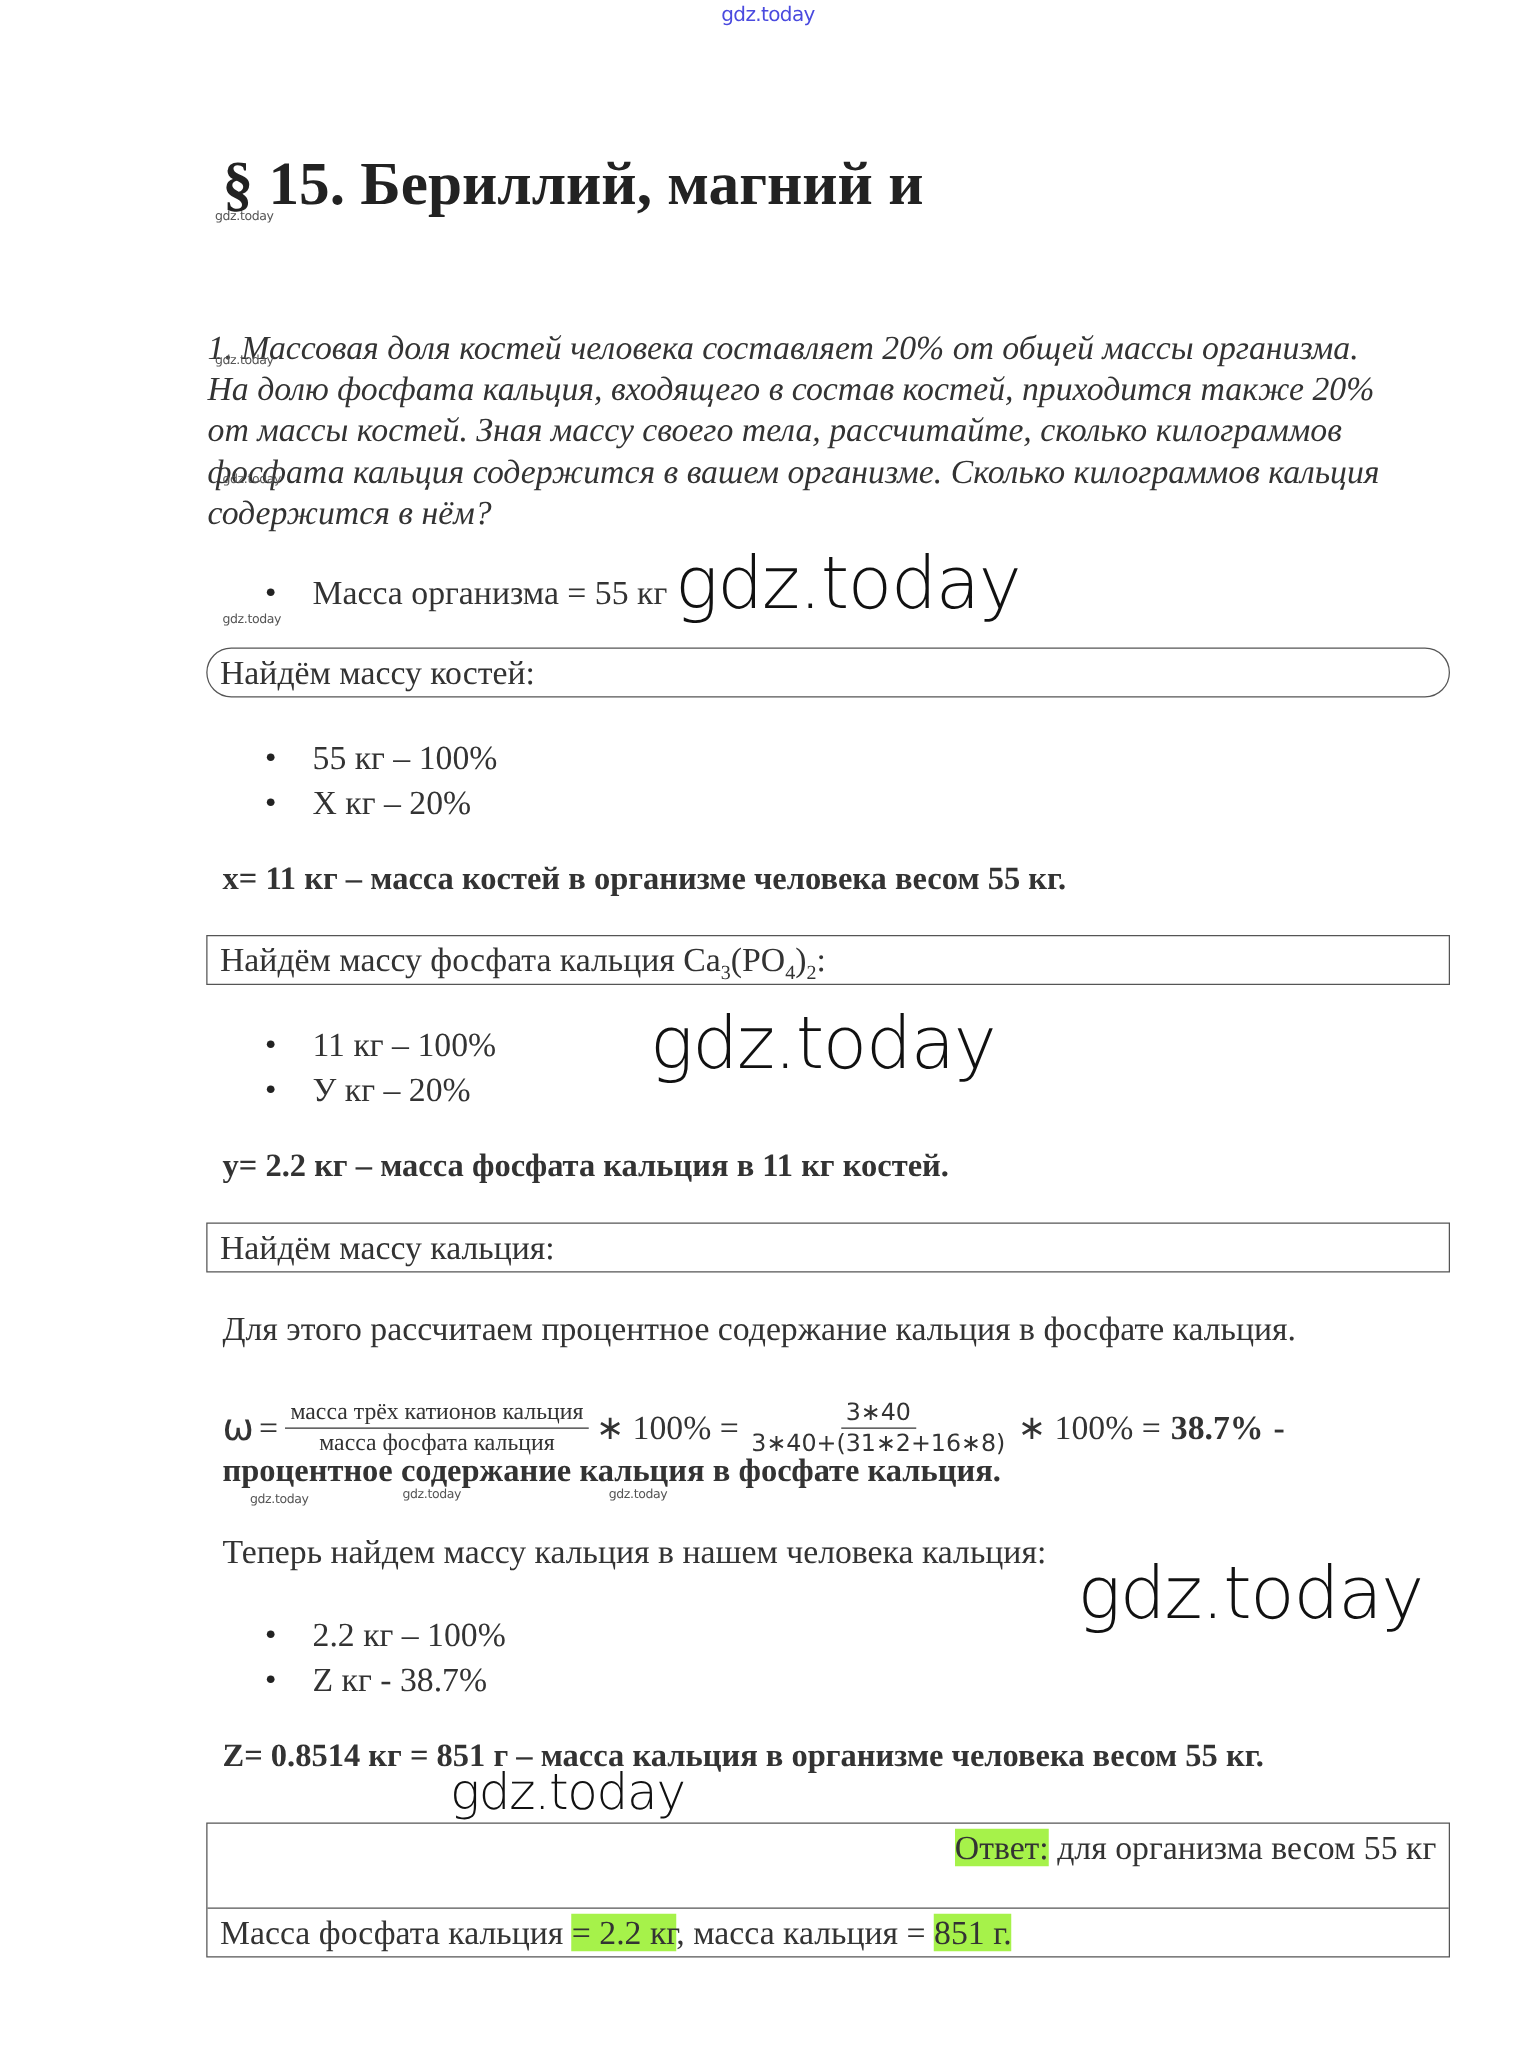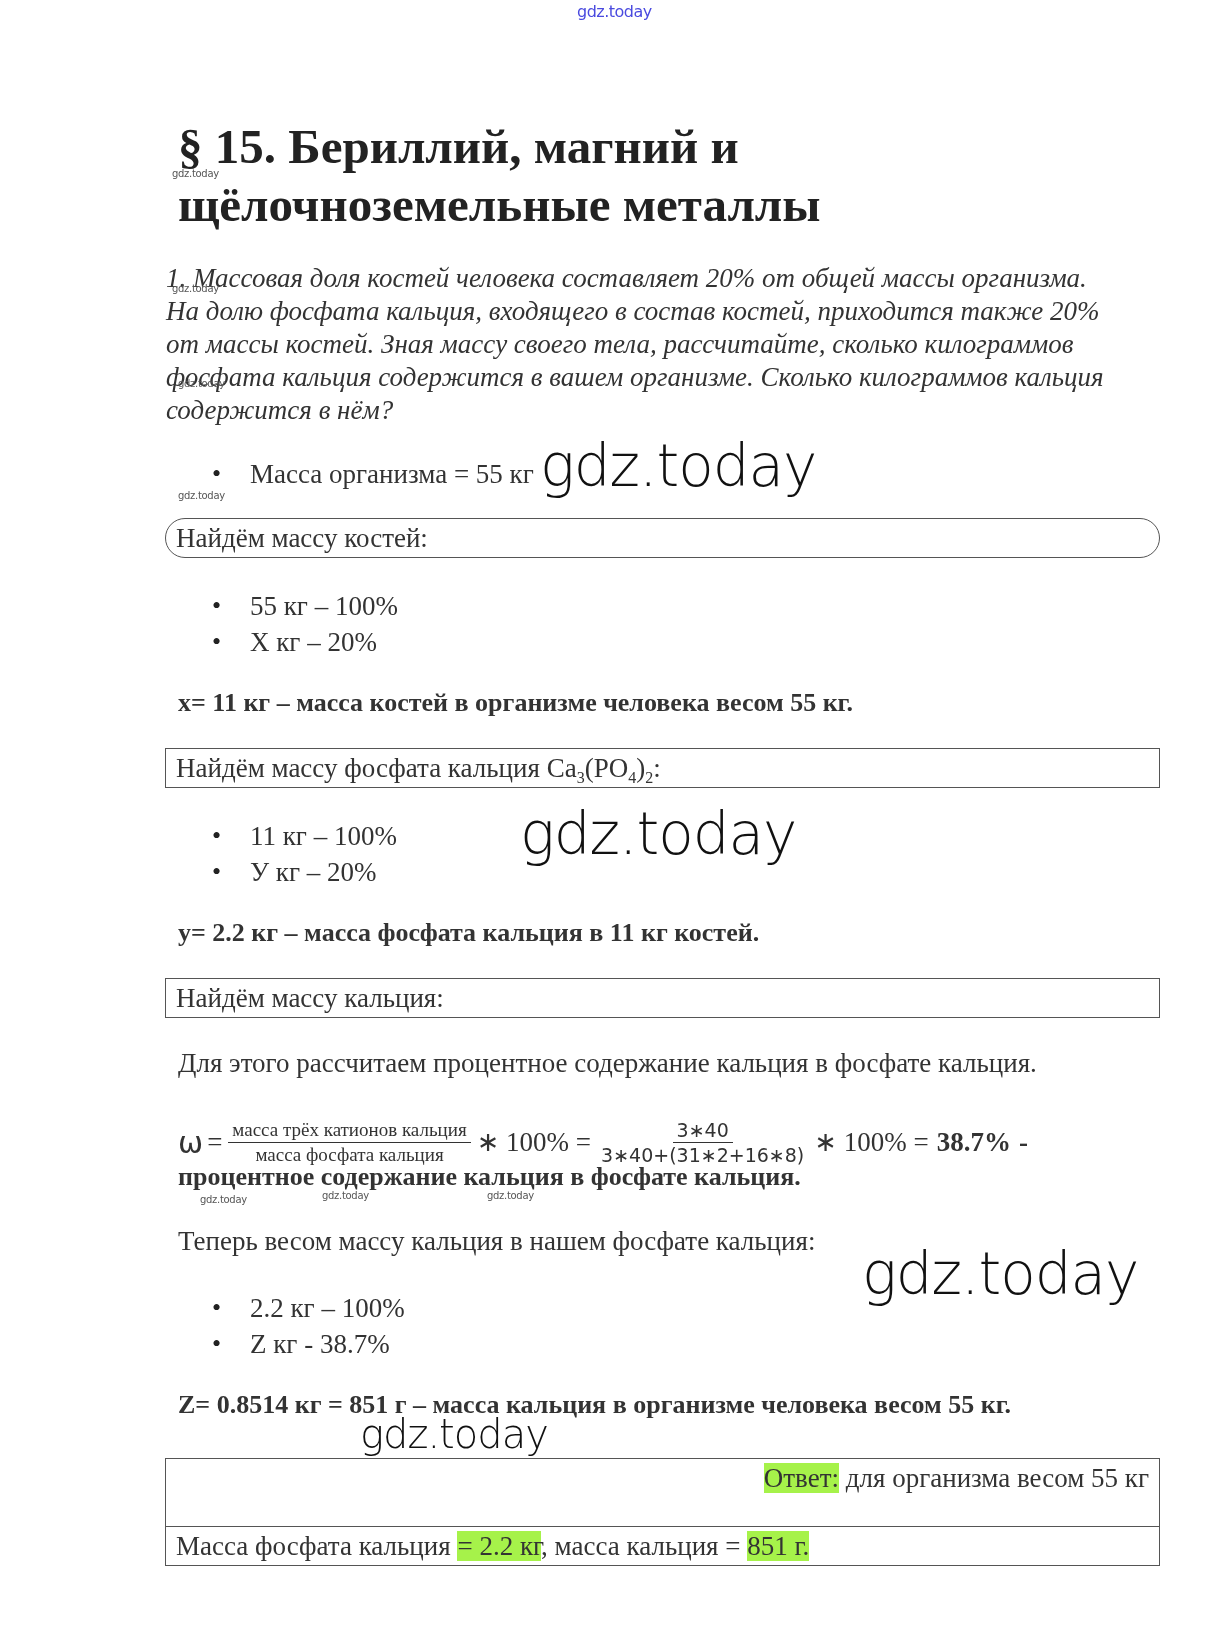--- a/index.html
+++ b/index.html
@@ -28,21 +28,20 @@
   .answer-row.r2 { height: 38px; line-height: 30px; }
   .hl { background: #a6f24a; }
 </style>
 </head>
 <body>
 
 <div class="abs top-wm">gdz.today</div>
 
 <div class="abs title">
   <div>§ 15. Бериллий, магний и</div>
-  <div>щёлочноземельные металлы</div>
 </div>
 <div class="abs small-wm" style="left:172px; top:168px;">gdz.today</div>
 
 <div class="abs task">1. Массовая доля костей человека составляет 20% от общей массы организма. На долю фосфата кальция, входящего в состав костей, приходится также 20% от массы костей. Зная массу своего тела, рассчитайте, сколько килограммов фосфата кальция содержится в вашем организме. Сколько килограммов кальция содержится в нём?</div>
 <div class="abs small-wm" style="left:172px; top:283px;">gdz.today</div>
 <div class="abs small-wm" style="left:178px; top:378px;">gdz.today</div>
 
 <ul class="abs bullet-list" style="left:178px; top:456px; width:600px;">
   <li>Масса организма = 55 кг</li>
 </ul>
@@ -83,21 +82,21 @@
   </span>
   <span>∗ 100% =</span>
   <span style="font-weight:bold; margin-left:8px;">38.7%</span>
   <span style="font-weight:bold; margin-left:8px;">-</span>
 </div>
 <div class="abs bold-line" style="top:1162px;">процентное содержание кальция в фосфате кальция.</div>
 <div class="abs small-wm" style="left:200px; top:1194px;">gdz.today</div>
 <div class="abs small-wm" style="left:322px; top:1190px;">gdz.today</div>
 <div class="abs small-wm" style="left:487px; top:1190px;">gdz.today</div>
 
-<div class="abs plain" style="top:1226px;">Теперь весом массу кальция в нашем фосфате кальция:</div>
+<div class="abs plain" style="top:1226px;">Теперь найдем массу кальция в нашем человека кальция:</div>
 <div class="abs big-wm" style="left:862px; top:1245px;">gdz.today</div>
 <ul class="abs bullet-list" style="left:178px; top:1290px; width:600px;">
   <li>2.2 кг – 100%</li>
   <li>Z кг - 38.7%</li>
 </ul>
 <div class="abs bold-line" style="top:1390px;">Z= 0.8514 кг = 851 г – масса кальция в организме человека весом 55 кг.</div>
 <div class="abs big-wm" style="left:360px; top:1414px; font-size:40px;">gdz.today</div>
 
 <div class="abs answer-table">
   <div class="answer-row r1">

